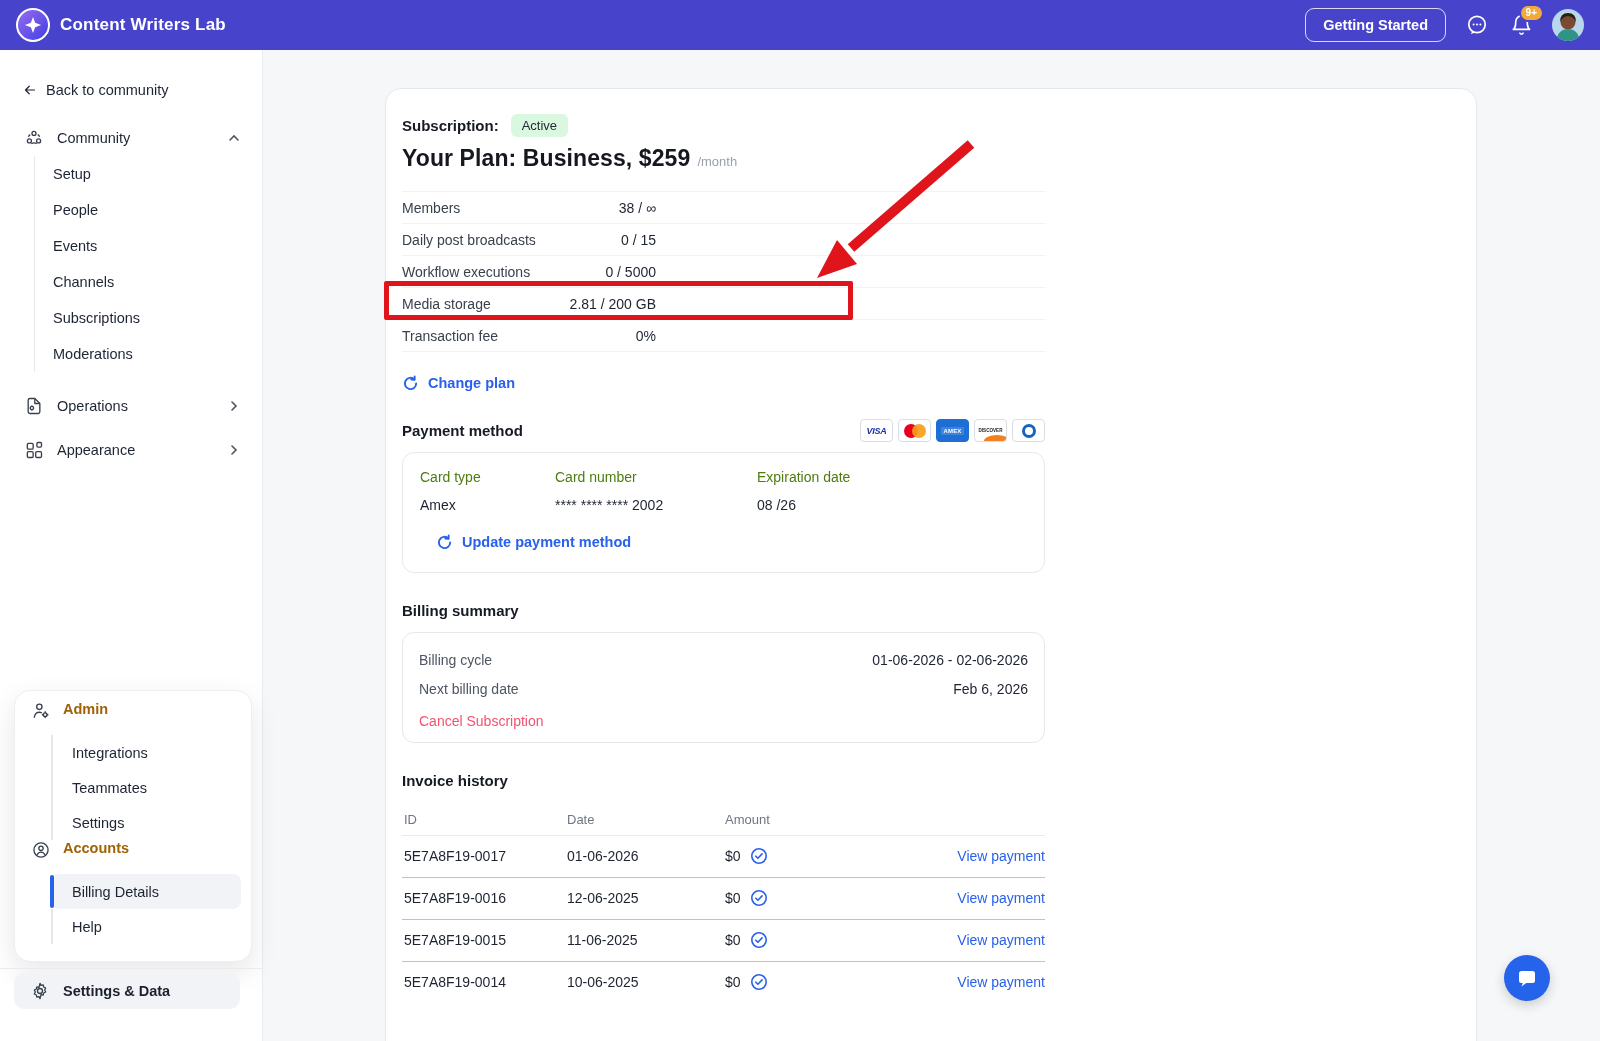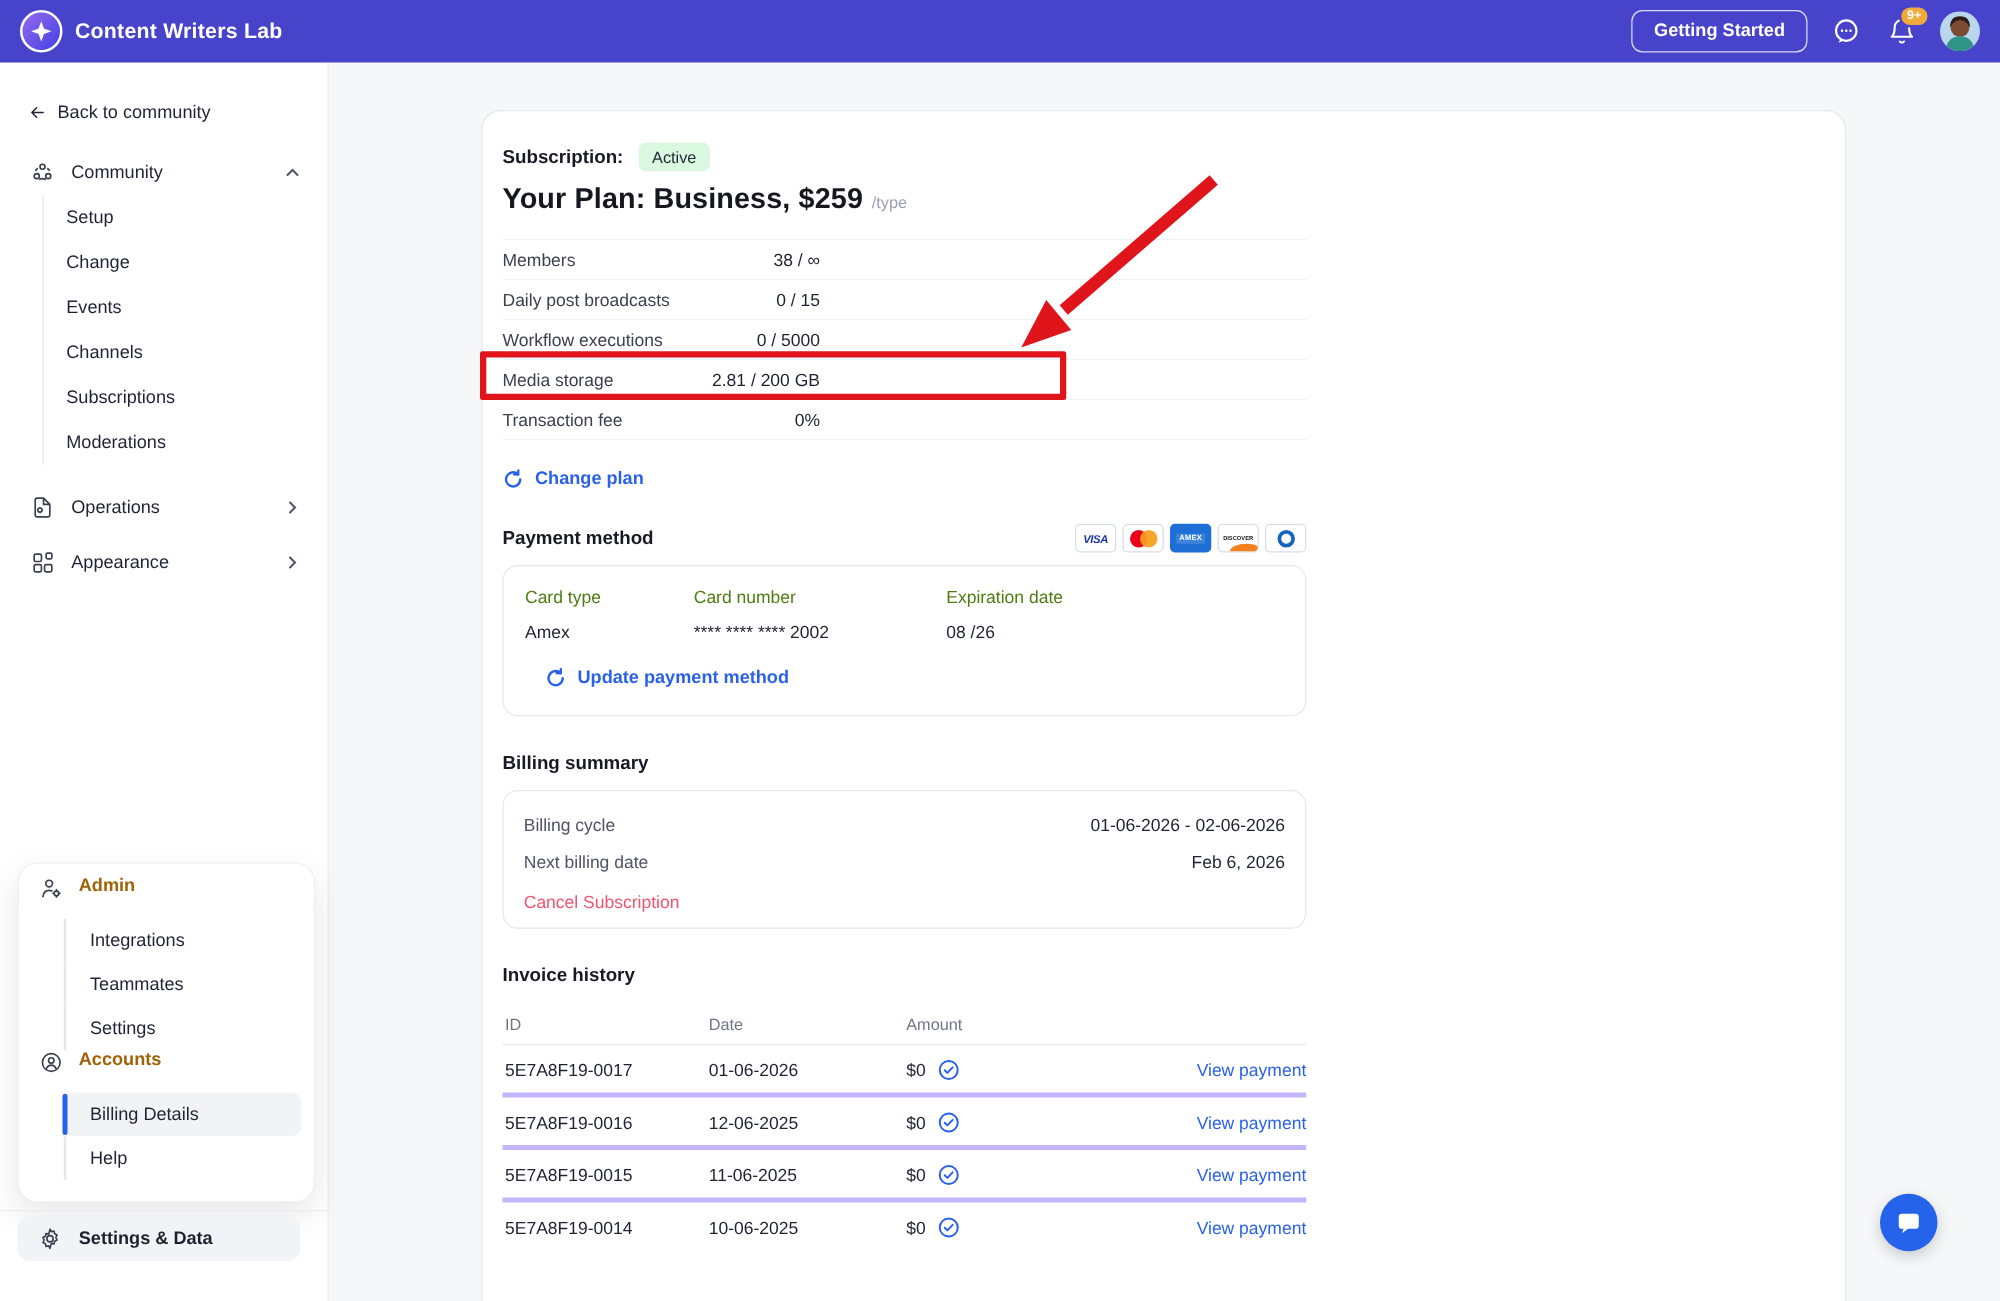--- a/index.html
+++ b/index.html
@@ -96,21 +96,21 @@
 
   .bill-box{height:111px;padding:12px 16px 0 16px;}
   .bill-row{height:29px;display:flex;align-items:center;}
   .bill-label{font-size:14px;color:#4d5562;}
   .bill-value{margin-left:auto;font-size:14px;color:#1d2330;}
   .cancel-link{margin-top:5px;height:26px;display:flex;align-items:center;font-size:14px;color:var(--rose);cursor:pointer;}
 
   .inv-table{margin-top:14px;}
   .inv-head{position:relative;height:30px;border-bottom:1px solid #e8eaee;}
   .inv-head span{position:absolute;top:6px;font-size:13px;color:#6f7683;}
-  .inv-row{position:relative;height:42px;border-bottom:4px solid #c4b5fd;font-size:14px;color:#1d2330;}
+  .inv-row{position:relative;height:42px;border-bottom:1px solid #c4b5fd;font-size:14px;color:#1d2330;}
   .inv-row:last-child{border-bottom:none;}
   .c-id{position:absolute;left:2px;top:12px;}
   .c-date{position:absolute;left:165px;top:12px;}
   .c-amount{position:absolute;left:323px;top:11px;display:flex;align-items:center;gap:9px;}
   .c-action{position:absolute;right:0;top:12px;color:var(--blue);cursor:pointer;}
   .h-id{left:2px;} .h-date{left:165px;} .h-amount{left:323px;}
 
   
   .hl-box{position:absolute;left:-2px;top:192px;width:469px;height:39px;border:5px solid var(--highlight-red);border-radius:2px;z-index:5;pointer-events:none;}
   .hl-arrow{position:absolute;left:405px;top:47px;z-index:6;pointer-events:none;}
@@ -177,21 +177,21 @@
       <svg class="chev" viewBox="0 0 12 12" fill="none" stroke="currentColor" stroke-width="1.6" stroke-linecap="round">
           <path d="M2 8 6 4l4 4"></path>
         </svg>
     </div>
     <div class="sub-list">
 
     <div class="sub-item">
           <span>Setup</span>
         </div>
         <div class="sub-item">
-          <span>Change</span>
+          <span>People</span>
         </div>
         <div class="sub-item">
           <span>Events</span>
         </div>
         <div class="sub-item">
           <span>Channels</span>
         </div>
         <div class="sub-item">
           <span>Subscriptions</span>
         </div>
@@ -293,21 +293,21 @@
     </svg>
 
     <div class="card-inner">
       <div class="sub-row">
         <span class="sub-label">Subscription:</span>
         <span class="status-badge">Active</span>
       </div>
 
       <div class="plan-title-row">
         <span class="plan-title">Your Plan: Business, $259</span>
-        <span class="plan-period">/type</span>
+        <span class="plan-period">/month</span>
       </div>
 
       <div class="plan-rows">
 
           <div class="plan-row">
             <span class="plan-label">Members</span>
             <span class="plan-value">38 / ∞</span>
           </div>
 
           <div class="plan-row">

